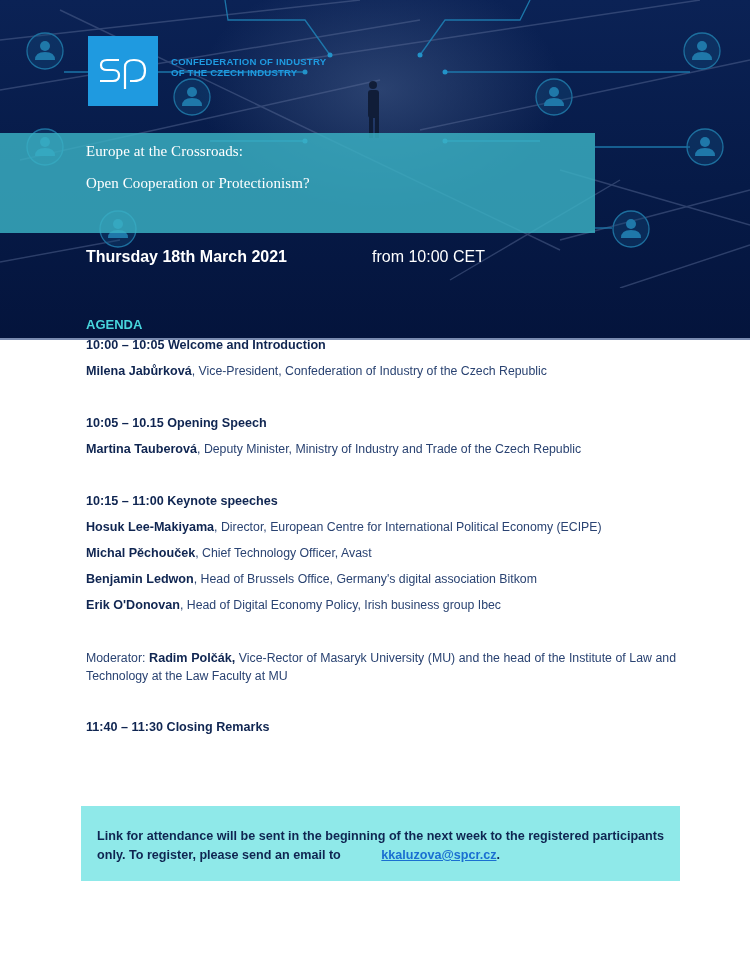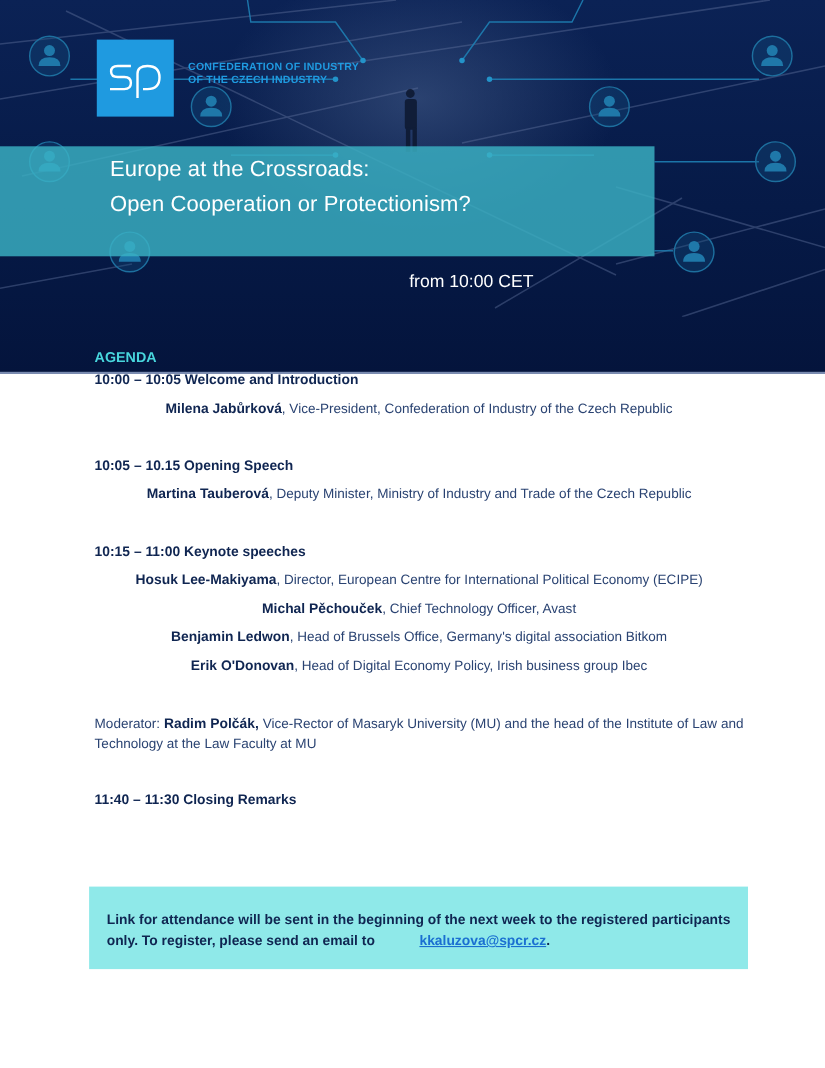--- a/index.html
+++ b/index.html
@@ -10,32 +10,32 @@
   .hero-bg { position: absolute; inset: 0; background:
       radial-gradient(ellipse 260px 170px at 380px 90px, rgba(70,95,140,0.55), rgba(4,21,63,0) 70%),
       linear-gradient(180deg, #0b2255 0%, #061a47 55%, #04143c 100%); }
   .hero svg.net { position: absolute; left: 0; top: 0; }
   .hero-bottom-line { position: absolute; left: 0; bottom: 0; width: 750px; height: 2px; background: #7a8bb0; }
 
   .logo-box { position: absolute; left: 88px; top: 36px; width: 70px; height: 70px; background: #1f9ae0; display:flex; align-items:center; justify-content:center; }
   .logo-text { position: absolute; left: 171px; top: 56px; font-family: "Liberation Sans", sans-serif; font-weight: bold; font-size: 9.6px; line-height: 11px; color: #1f9ae0; letter-spacing: 0.2px; }
 
   .title-band { position: absolute; left: 0; top: 133px; width: 595px; height: 100px; background: rgba(58,178,196,0.82); }
-  .title-line { position: absolute; left: 100px; font-family: Liberation Sans, sans-serif; color: #ffffff; font-size: 20px; letter-spacing: 0.1px; }
+  .title-line { position: absolute; left: 86px; font-family: Liberation Serif, serif; color: #ffffff; font-size: 15px; letter-spacing: 0.1px; }
   .title-line.l1 { top: 143px; }
   .title-line.l2 { top: 175px; }
   .subtitle { position: absolute; left: 86px; top: 206px; font-family: "Liberation Sans", sans-serif; font-size: 15px; color: #0c2a5e; font-weight: bold; letter-spacing: 0.1px; }
 
   .date { position: absolute; left: 86px; top: 248px; font-family: "Liberation Sans", sans-serif; font-weight: bold; font-size: 16px; color: #ffffff; }
   .time { position: absolute; left: 372px; top: 248px; font-family: "Liberation Sans", sans-serif; font-weight: normal; font-size: 16px; color: #ffffff; }
 
   .agenda { position: absolute; left: 86px; top: 317px; width: 590px; font-family: "Liberation Sans", sans-serif; }
   .agenda-label { font-weight: bold; font-size: 13px; color: #48d6dd; height: 20px; line-height: 16px; }
   .slot-title { font-weight: bold; font-size: 12.6px; color: #0f2551; line-height: 16px; height: 26px; }
-  .speaker { font-size: 12.3px; color: #2a4372; line-height: 16px; height: 26px; white-space: nowrap; text-align: center; }
+  .speaker { font-size: 12.3px; color: #2a4372; line-height: 16px; height: 26px; white-space: nowrap; }
   .speaker b { color: #0f2551; font-weight: bold; font-size: 12.6px; }
   .speaker.wrap { white-space: normal; height: auto; text-align: justify; line-height: 18px; }
   .gap { height: 26px; }
 
   .notice { position: absolute; left: 81px; top: 806px; width: 599px; height: 75px; background: #8fe9e9; padding: 21px 16px 0 16px; font-family: "Liberation Sans", sans-serif; font-weight: bold; font-size: 12.6px; line-height: 19px; color: #0f2551; text-align: justify; }
   .notice a { color: #1a6fd1; text-decoration: underline; margin-left: 37px; }
 </style>
 </head>
 <body>
 
@@ -130,20 +130,21 @@
   </div>
   <div class="logo-text">
     <div>CONFEDERATION OF INDUSTRY</div>
     <div>OF THE CZECH INDUSTRY</div>
   </div>
 
   <div class="title-band"></div>
   <div class="title-line l1">Europe at the Crossroads:</div>
   <div class="title-line l2">Open Cooperation or Protectionism?</div>
 
+  <div class="date">Thursday 18th March 2021</div>
   <div class="time">from 10:00 CET</div>
   <div class="hero-bottom-line"></div>
 </div>
 
 <div class="agenda">
   <div class="agenda-label">AGENDA</div>
 
   <div>
     <div class="slot-title">10:00 – 10:05 Welcome and Introduction</div>
     <div class="speaker"><b>Milena Jabůrková</b><span>, Vice-President, Confederation of Industry of the Czech Republic</span></div>

